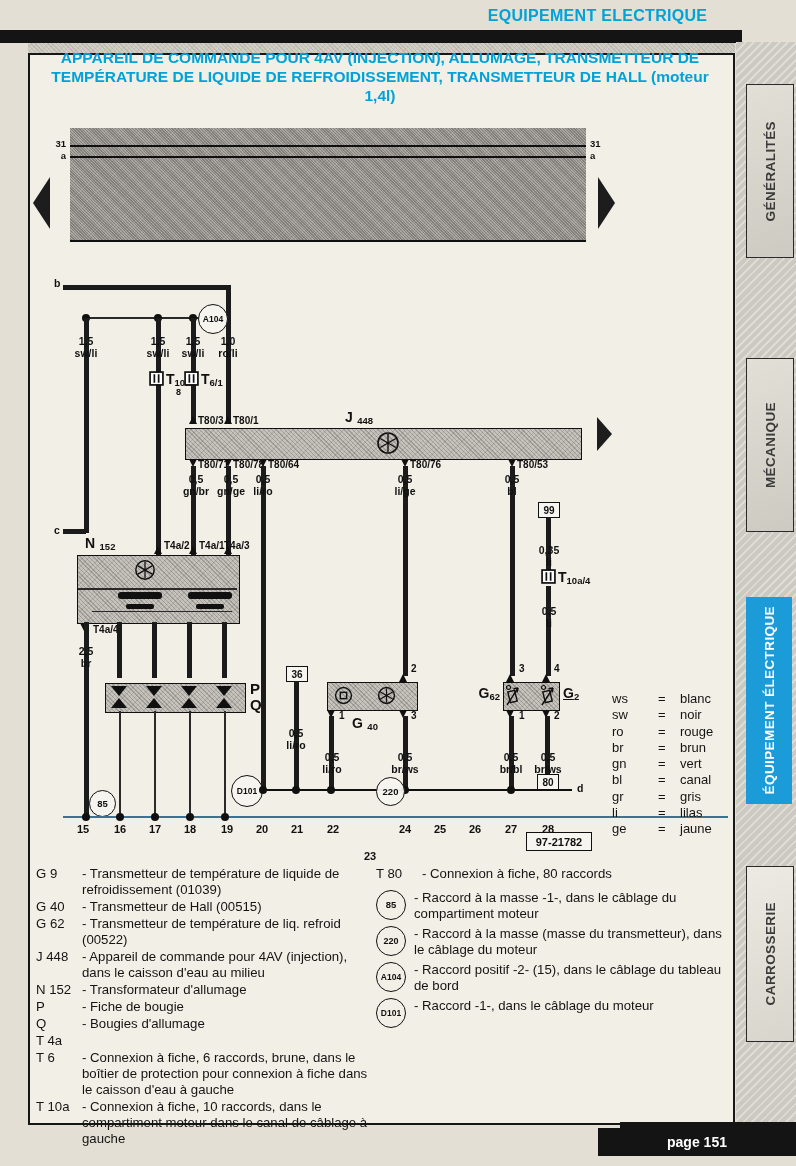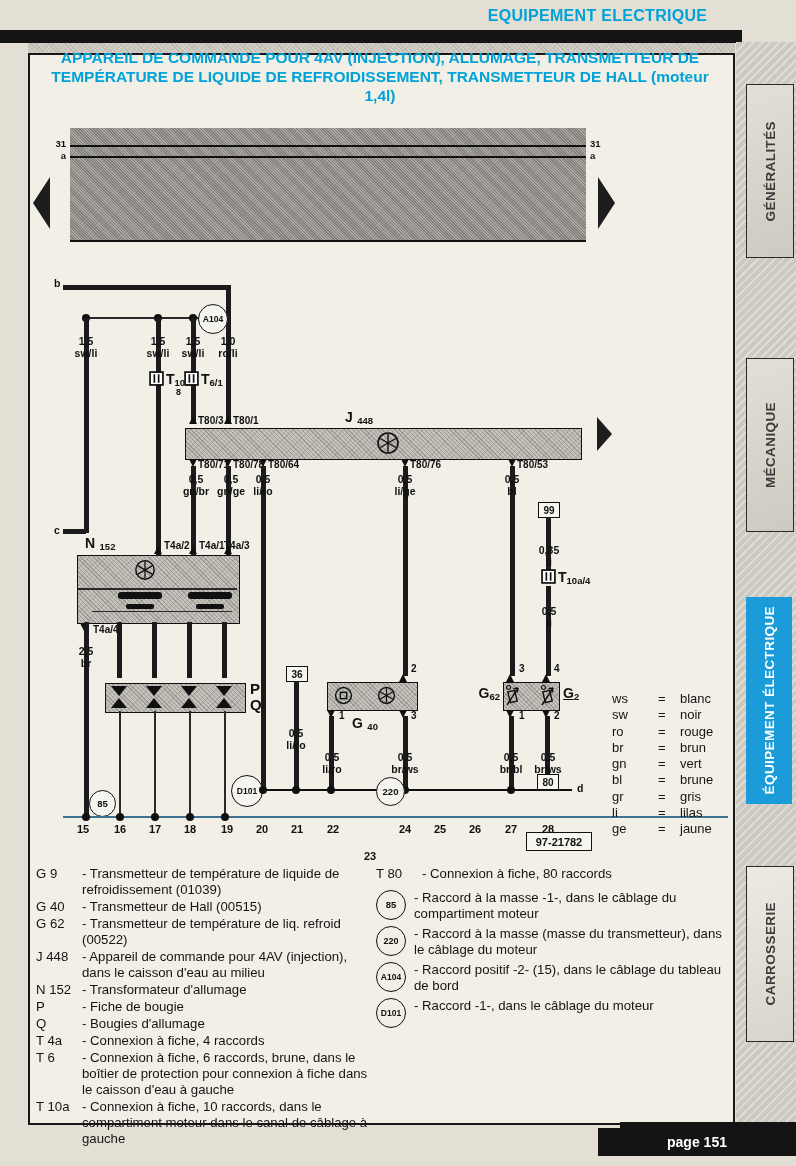--- a/index.html
+++ b/index.html
@@ -352,21 +352,21 @@
         <span>brun</span>
       </div>
     <div class="clrrow">
         <span class="clrcode">gn</span>
         <span class="clreq">=</span>
         <span>vert</span>
       </div>
     <div class="clrrow">
         <span class="clrcode">bl</span>
         <span class="clreq">=</span>
-        <span>brune</span>
+        <span>canal</span>
       </div>
     <div class="clrrow">
         <span class="clrcode">gr</span>
         <span class="clreq">=</span>
         <span>gris</span>
       </div>
     <div class="clrrow">
         <span class="clrcode">li</span>
         <span class="clreq">=</span>
         <span>lilas</span>
@@ -402,21 +402,20 @@
     <div class="legrow">
         <span class="legkey">P</span>
         <span class="legdesc">- Fiche de bougie</span>
       </div>
     <div class="legrow">
         <span class="legkey">Q</span>
         <span class="legdesc">- Bougies d'allumage</span>
       </div>
     <div class="legrow">
         <span class="legkey">T 4a</span>
-        <span class="legdesc">- Connexion à fiche, 4 raccords</span>
       </div>
     <div class="legrow">
         <span class="legkey">T 6</span>
         <span class="legdesc">- Connexion à fiche, 6 raccords, brune, dans le boîtier de protection pour connexion à fiche dans le caisson d'eau à gauche</span>
       </div>
     <div class="legrow">
         <span class="legkey">T 10a</span>
         <span class="legdesc">- Connexion à fiche, 10 raccords, dans le compartiment moteur dans le canal de câblage à gauche</span>
       </div>
   </div>

